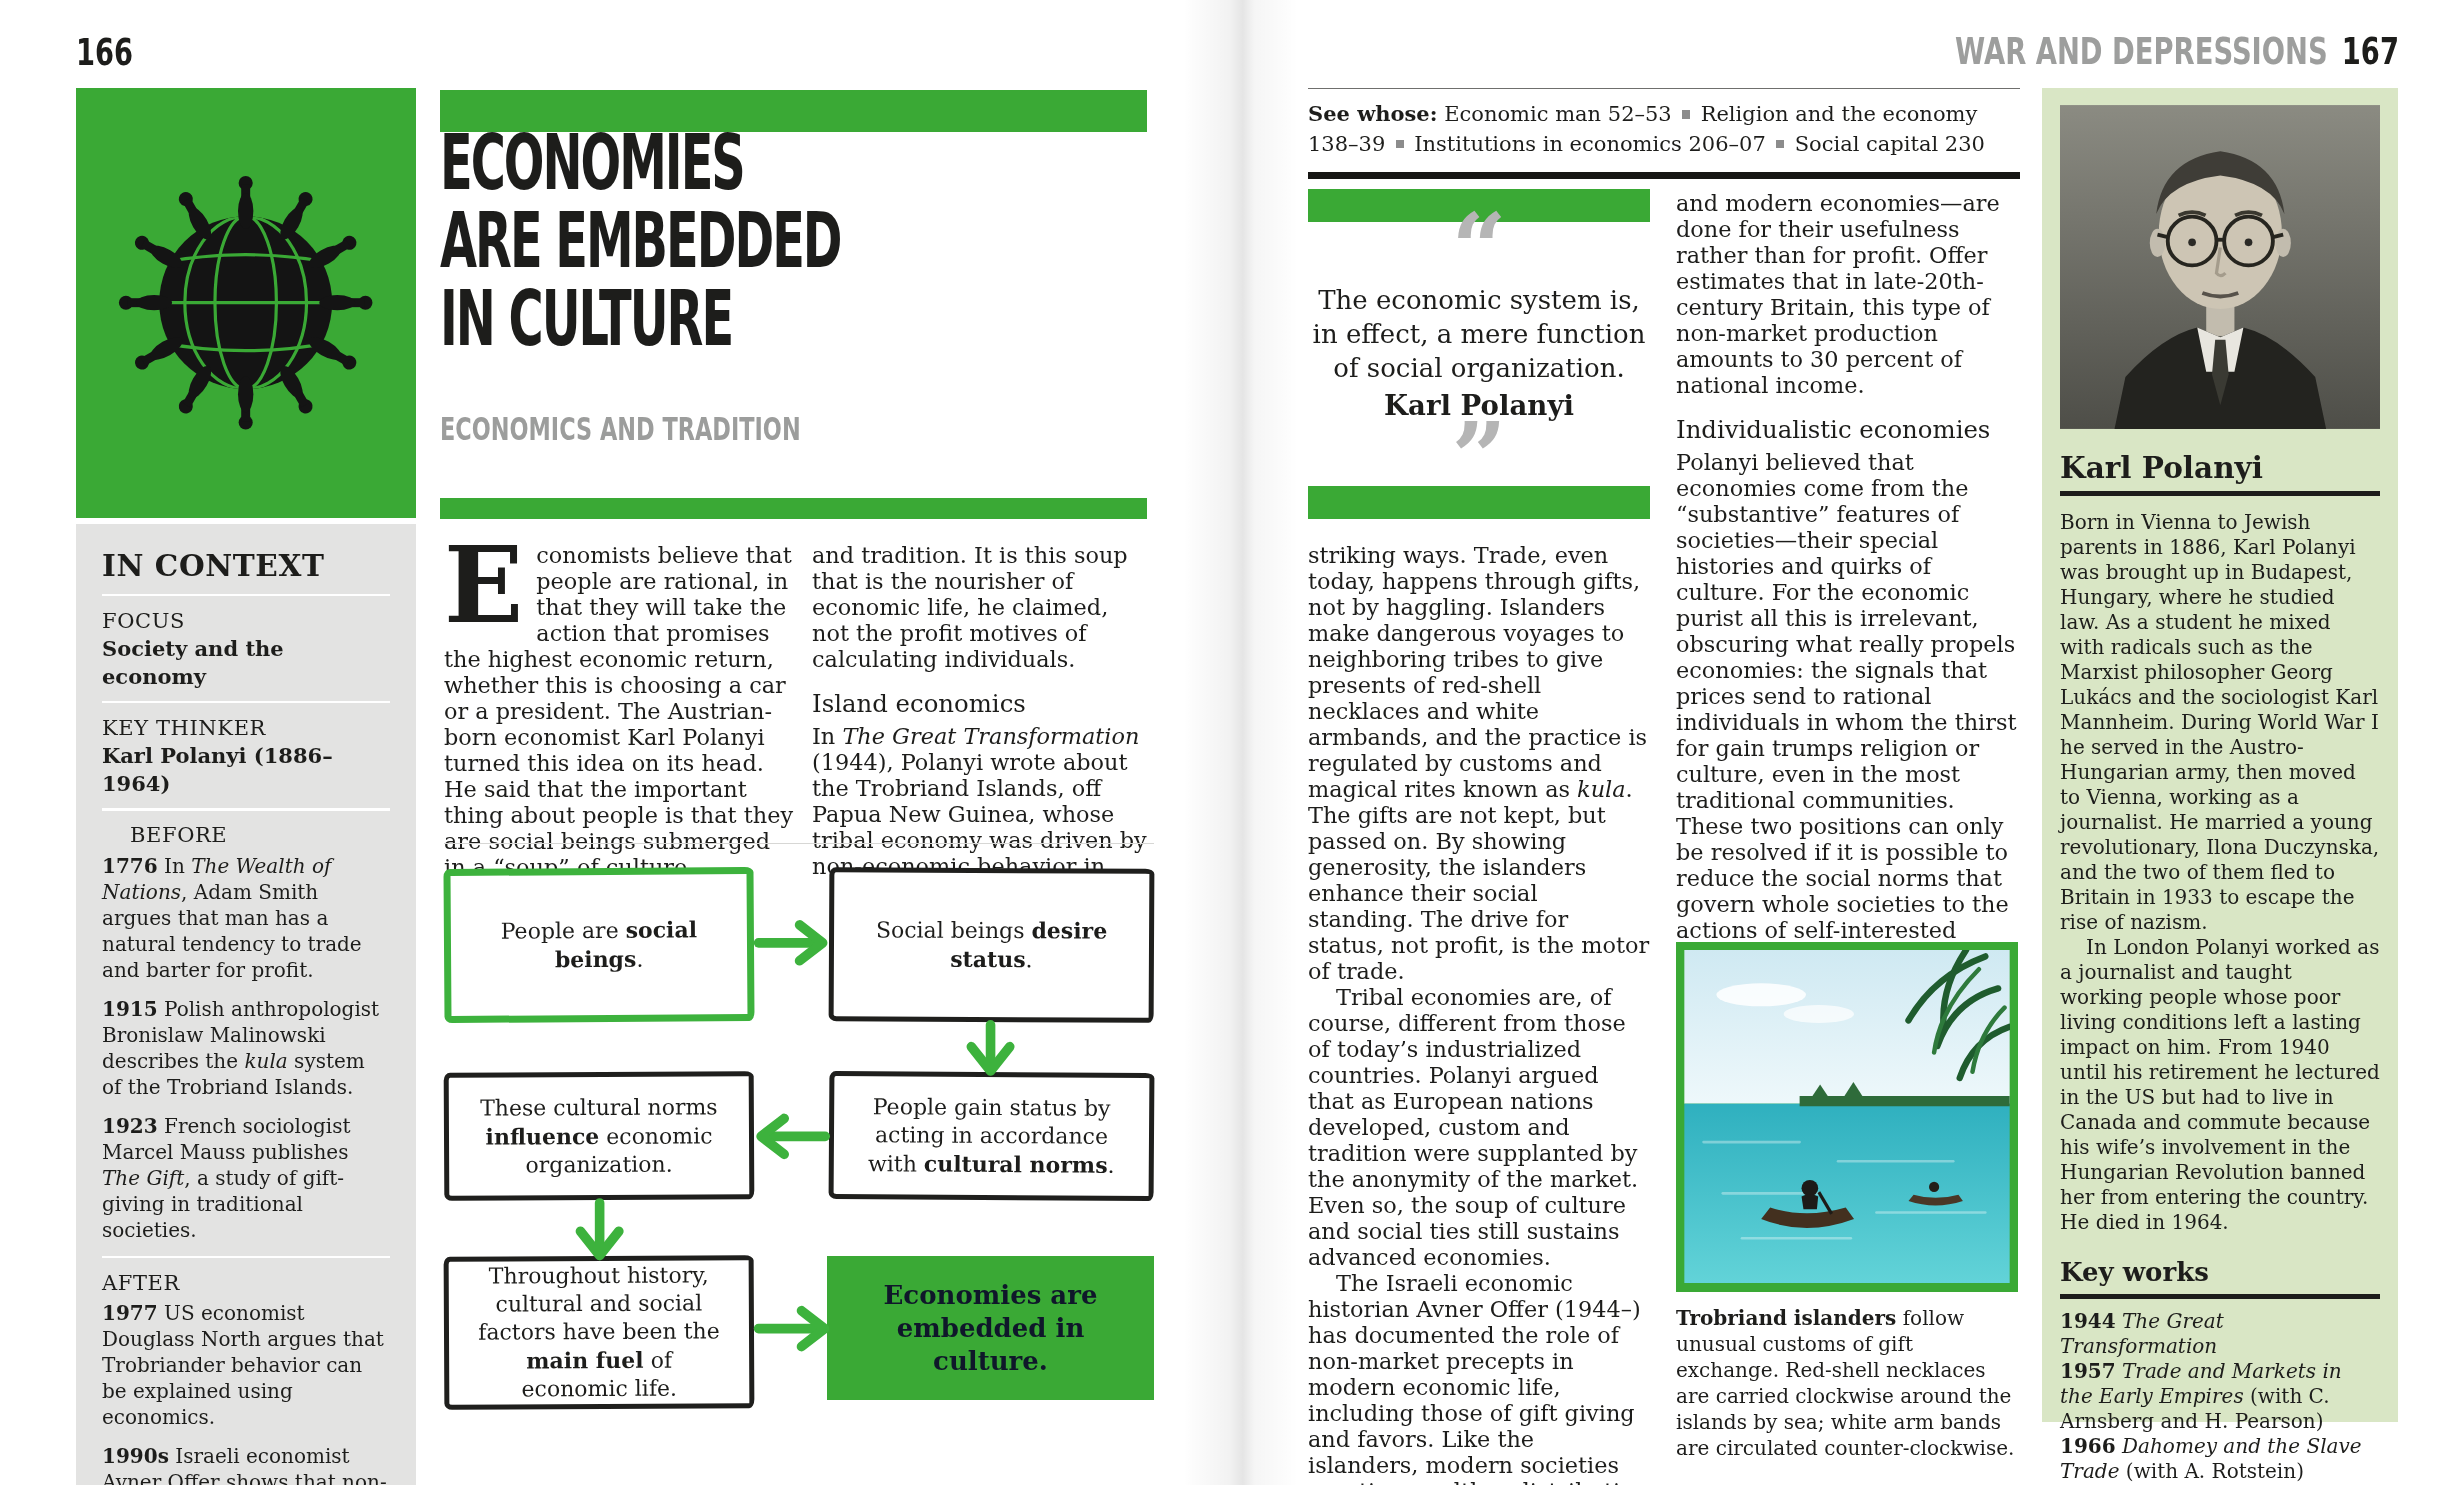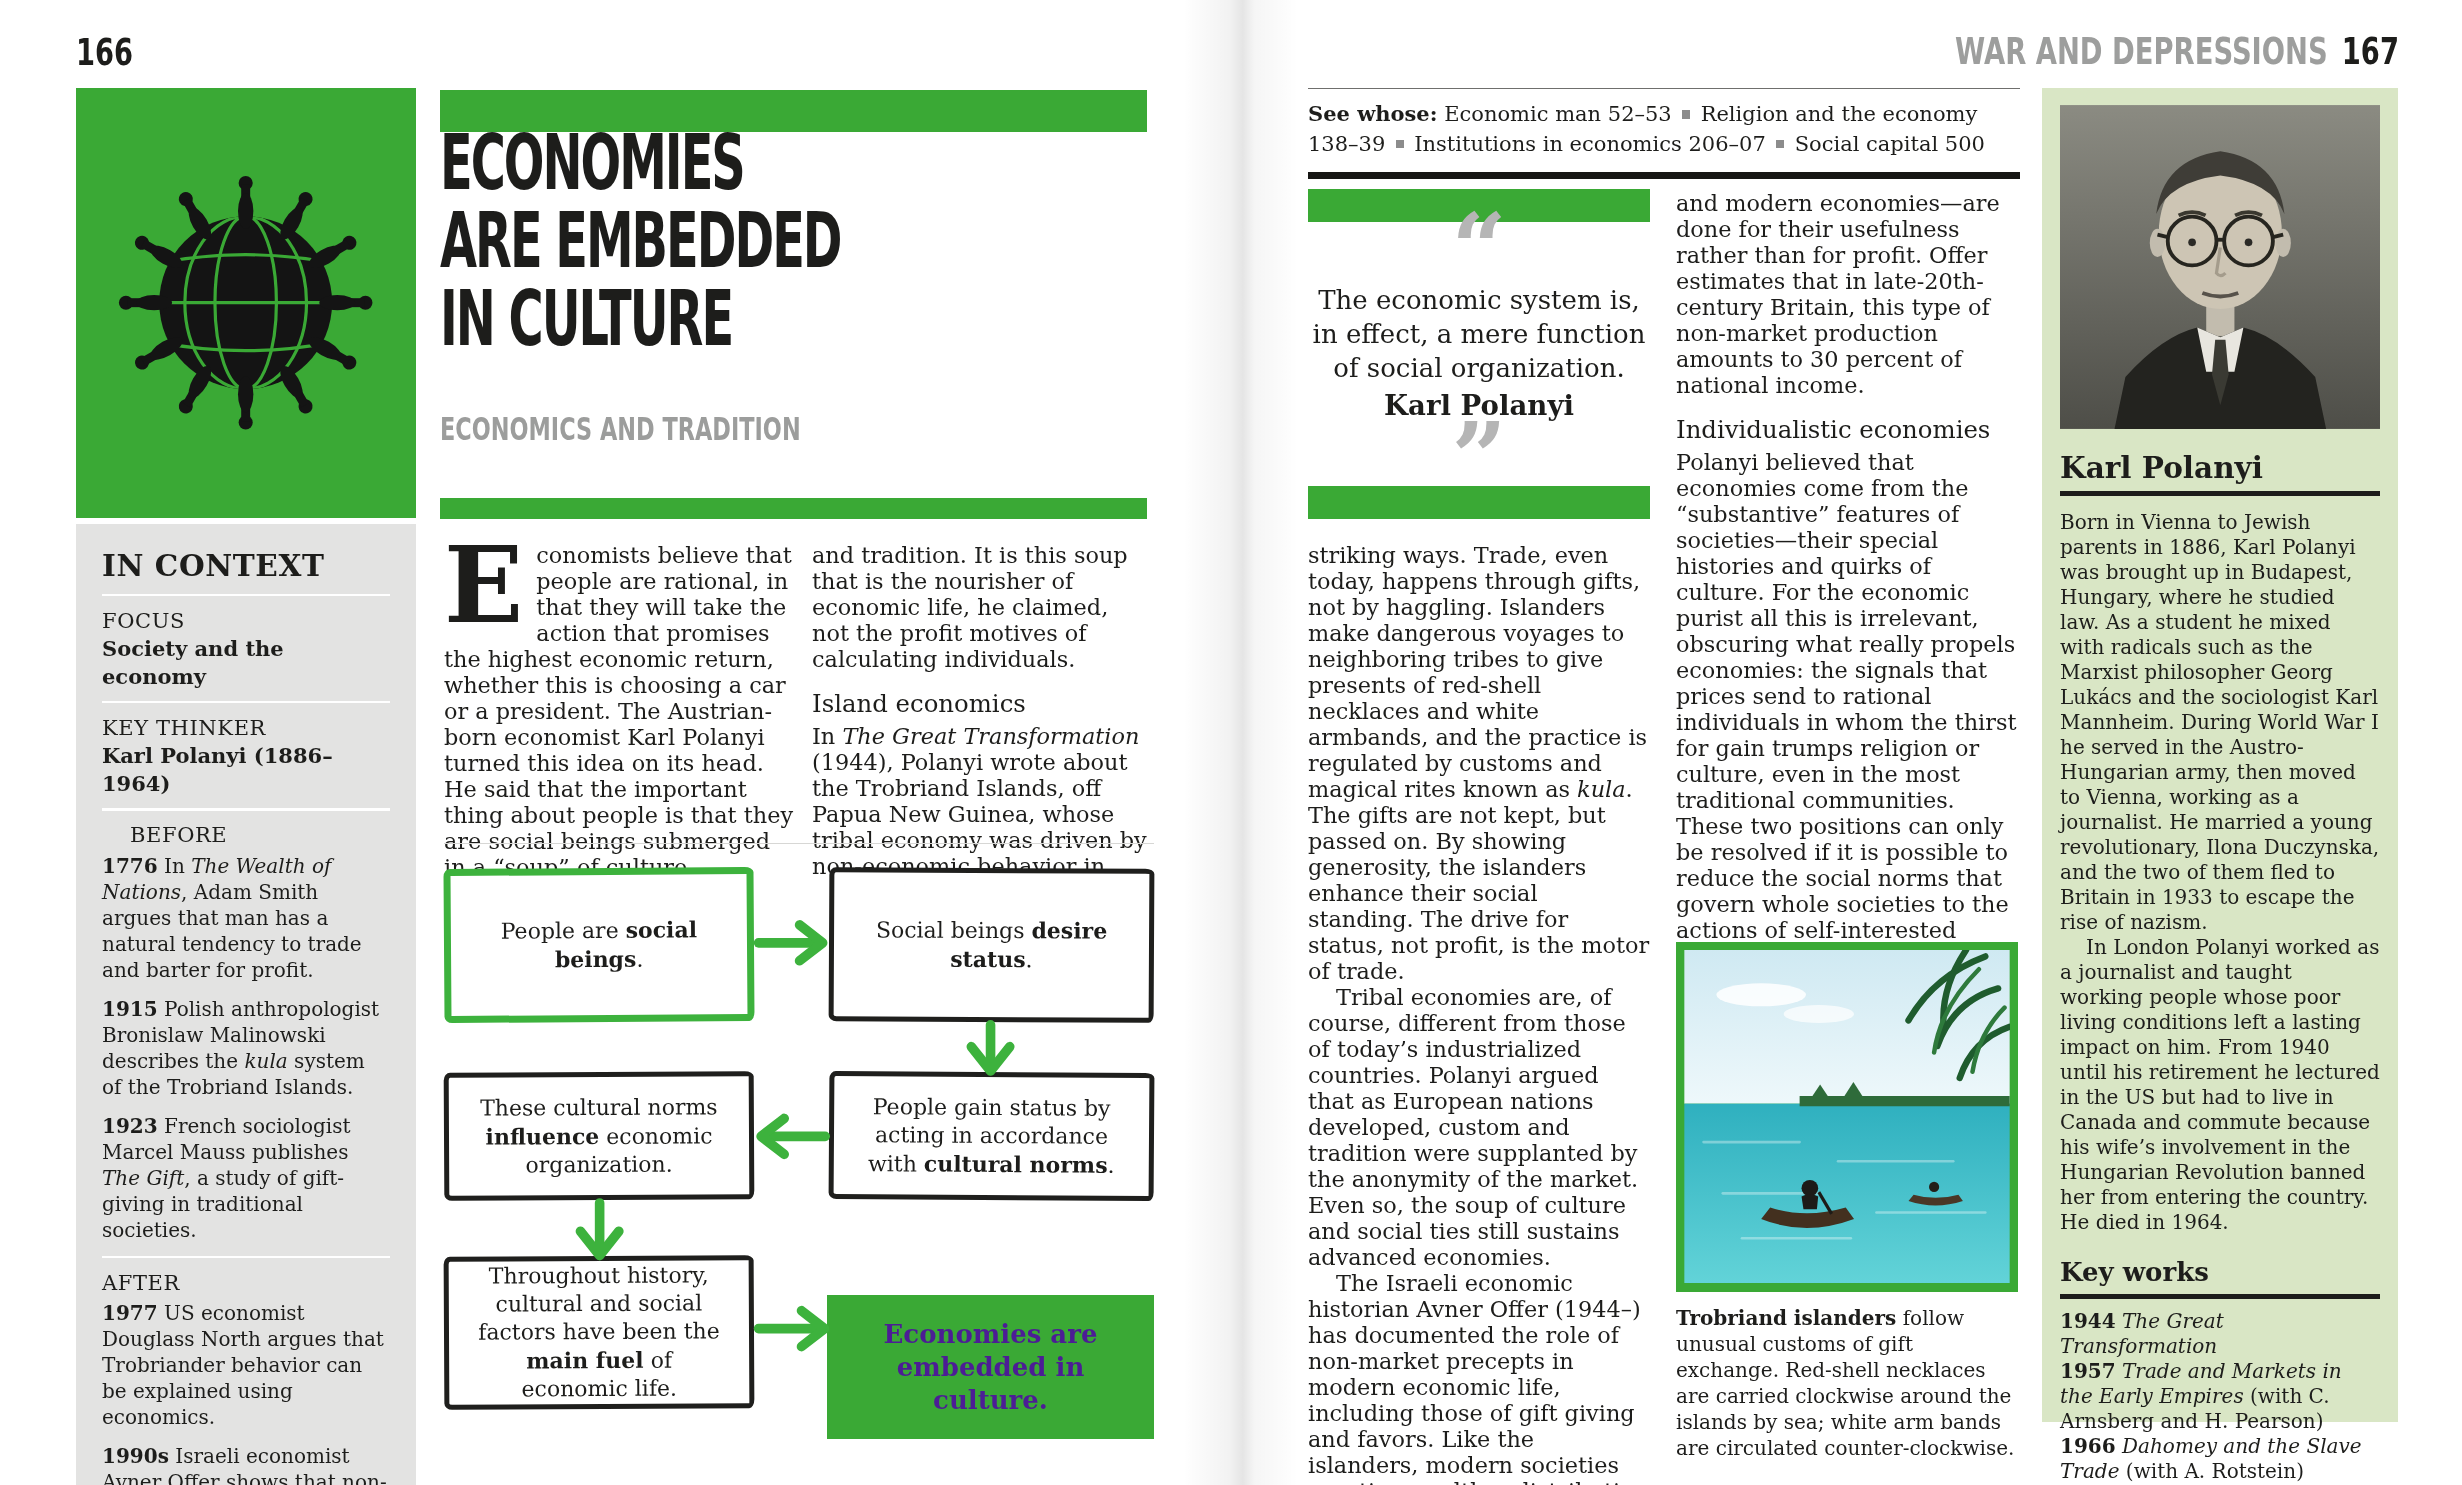--- a/index.html
+++ b/index.html
@@ -38,23 +38,23 @@
   .bodyhead{font-size:24.4px;font-weight:normal;margin:16.7px 0 5.1px 0;line-height:29.5px;}
   .indent{text-indent:28px;}
   .dropcap{float:left;font-size:104px;line-height:77px;font-weight:bold;padding:5.1px 13px 0 0;}
   .thinrule{left:444px;top:843px;width:710px;height:1.3px;background:#d7d7d5;}
   
   .sketch{position:absolute;background:#fff;border:5.8px solid #1f1f1d;
           border-radius:6.4px 9px 5.1px 7.7px / 7.7px 5.1px 9px 6.4px;
           display:flex;align-items:center;justify-content:center;text-align:center;
           font-size:22px;line-height:28px;box-sizing:border-box;padding:6.4px 22px;}
   .sketch.greenline{border:7px solid #3db23d;}
-  .solidgreen{position:absolute;background:#3aa935;color:#4c1d95;display:flex;align-items:center;
+  .solidgreen{position:absolute;background:#3aa935;color:#0f172a;display:flex;align-items:center;
               justify-content:center;text-align:center;font-weight:bold;font-size:26px;line-height:33px;
-              box-sizing:border-box;padding:6.4px 26px;margin-top:39px;}
+              box-sizing:border-box;padding:6.4px 26px;}
   
   .seealso{left:1308px;top:88px;width:712px;border-top:1.9px solid #6f6f6d;border-bottom:7.7px solid #161614;
            box-sizing:border-box;padding:10.3px 0 13px 0;font-size:21px;line-height:29.5px;}
   .seealso b{font-weight:bold;}
   .sq{display:inline-block;width:8.3px;height:8.3px;background:#8c8c8c;margin:0 10.3px 2.6px 10.3px;}
   
   .quoteblock{left:1308px;top:189px;width:342px;height:330px;}
   .qbar{position:absolute;left:0;width:100%;height:33px;background:#3aa935;}
   .qbar.top{top:0;} .qbar.bot{bottom:0;}
   .qinner{position:absolute;left:0;top:33px;width:100%;height:263px;display:flex;flex-direction:column;
@@ -194,21 +194,21 @@
   </svg>
 
   <div class="abs gutter"></div>
 
   <div class="abs cond runhead-right">
     <span class="label">WAR AND DEPRESSIONS</span><span>167</span>
   </div>
 
   <div class="abs seealso">
     <b>See whose:</b>
-    <span>Economic man 52–53</span><span class="sq"></span><span>Religion and the economy 138–39</span><span class="sq"></span><span>Institutions in economics 206–07</span><span class="sq"></span><span>Social capital 500</span>
+    <span>Economic man 52–53</span><span class="sq"></span><span>Religion and the economy 138–39</span><span class="sq"></span><span>Institutions in economics 206–07</span><span class="sq"></span><span>Social capital 230</span>
   </div>
 
   <div class="abs quoteblock">
     <div class="qbar top"></div>
     <div class="qbar bot"></div>
     <div class="qinner">
       <div class="qmark"><span>“</span></div>
       <div class="qtext">The economic system is, in effect, a mere function of social organization.</div>
       <div class="qattr">Karl Polanyi</div>
       <div class="qmark"><span>”</span></div>

